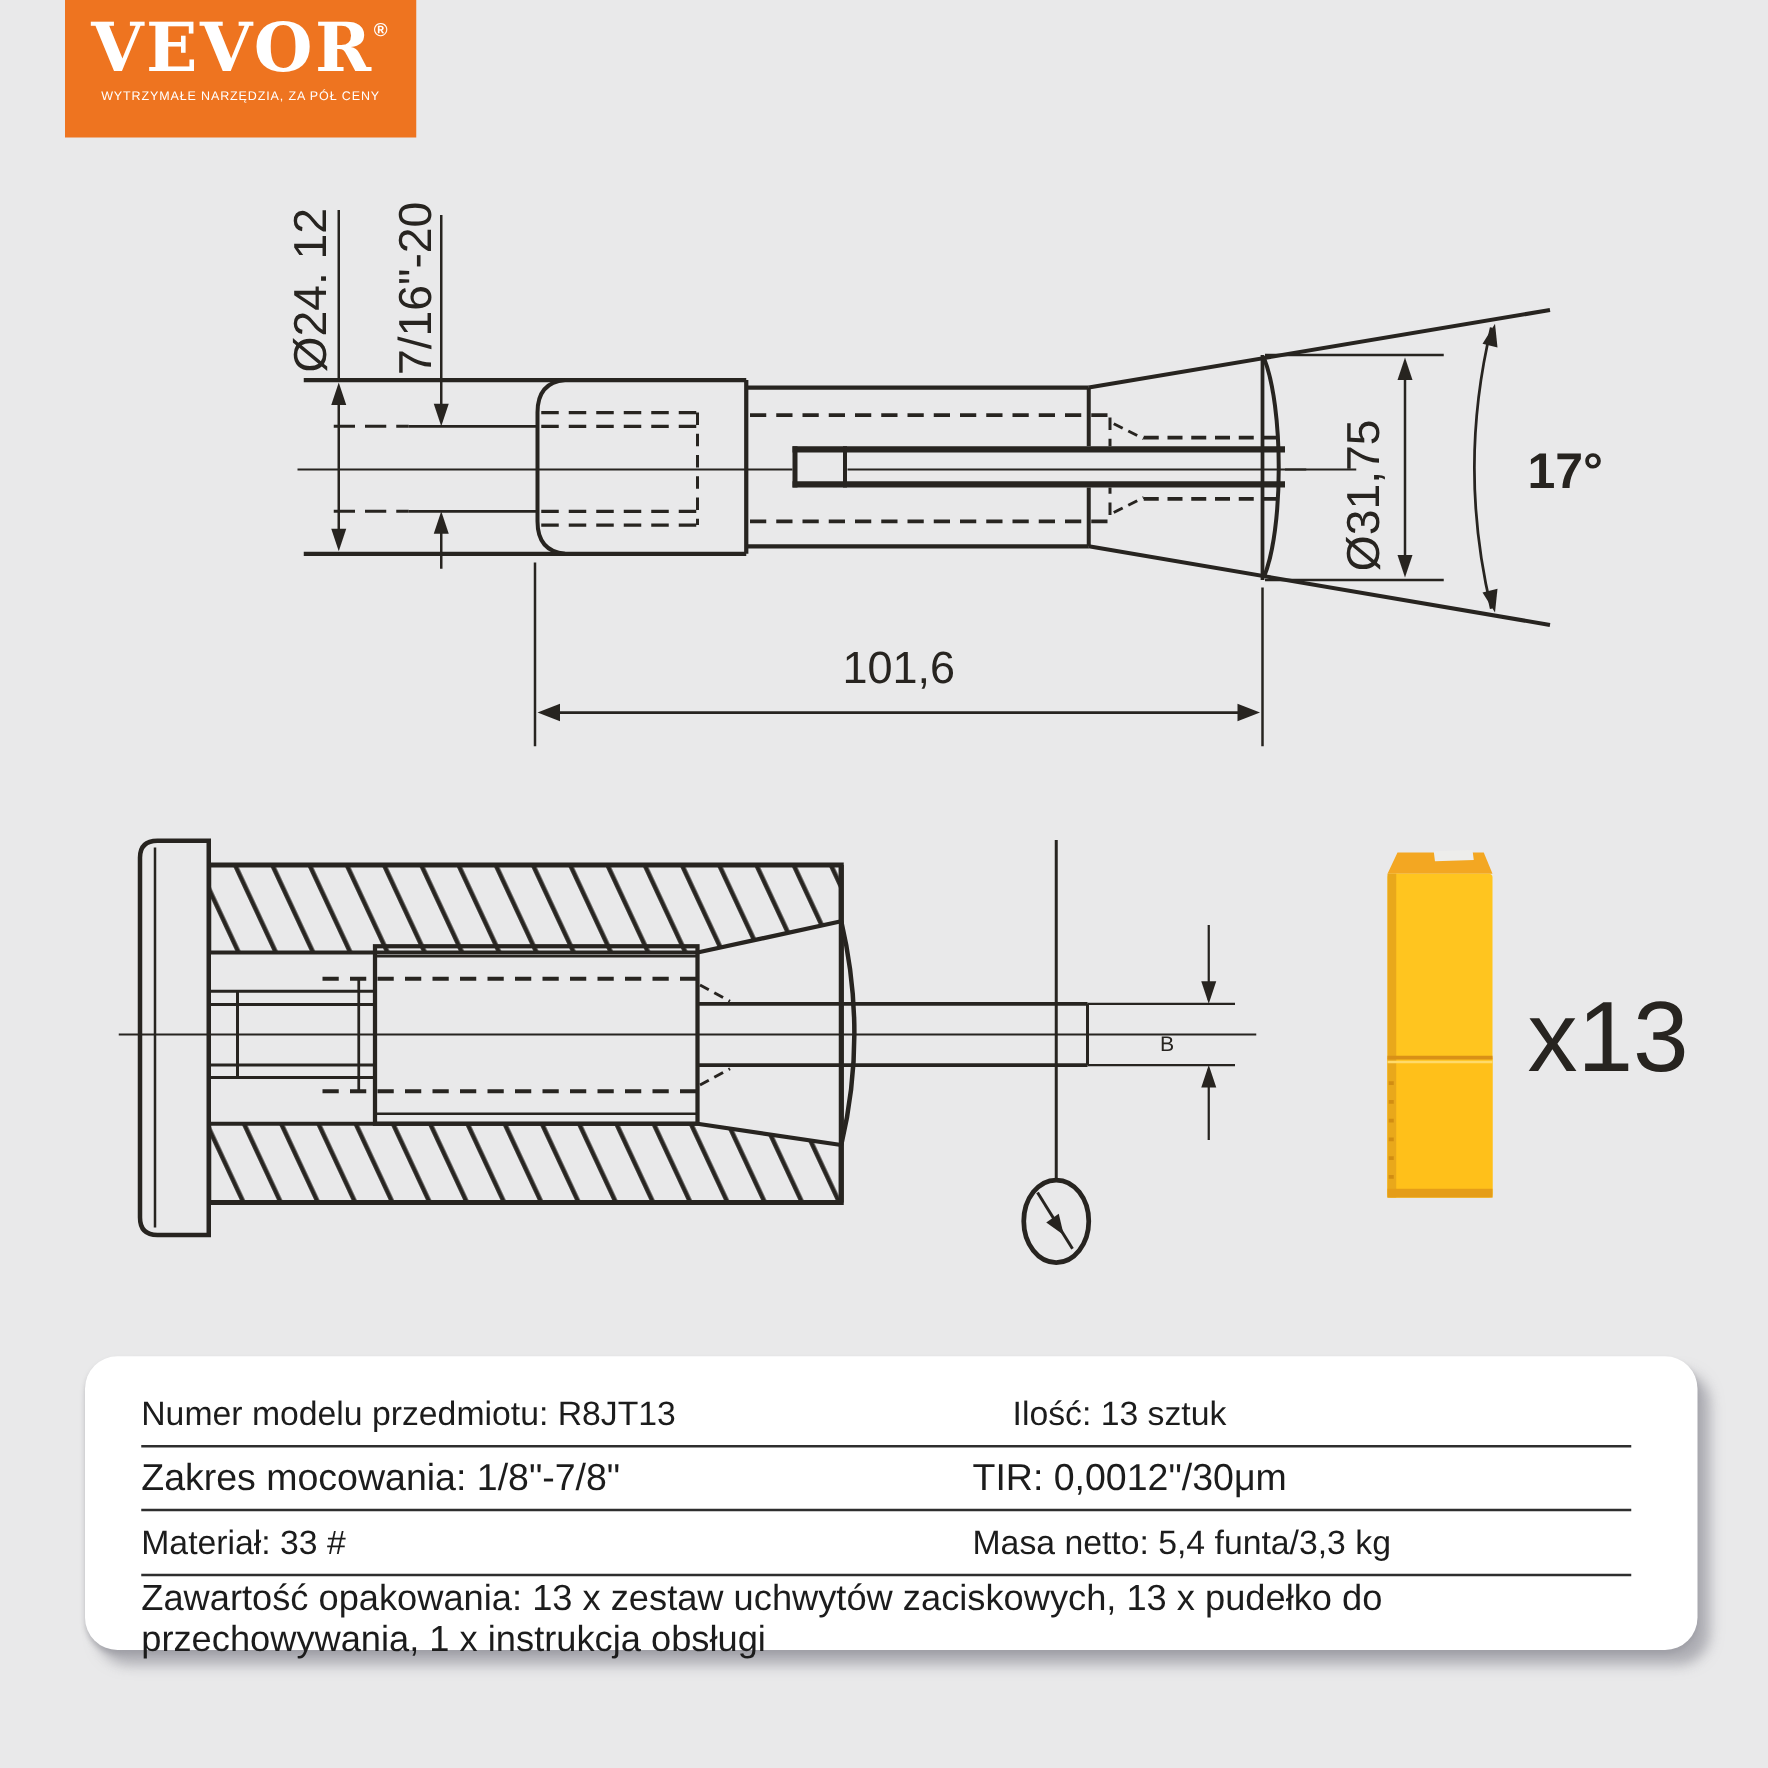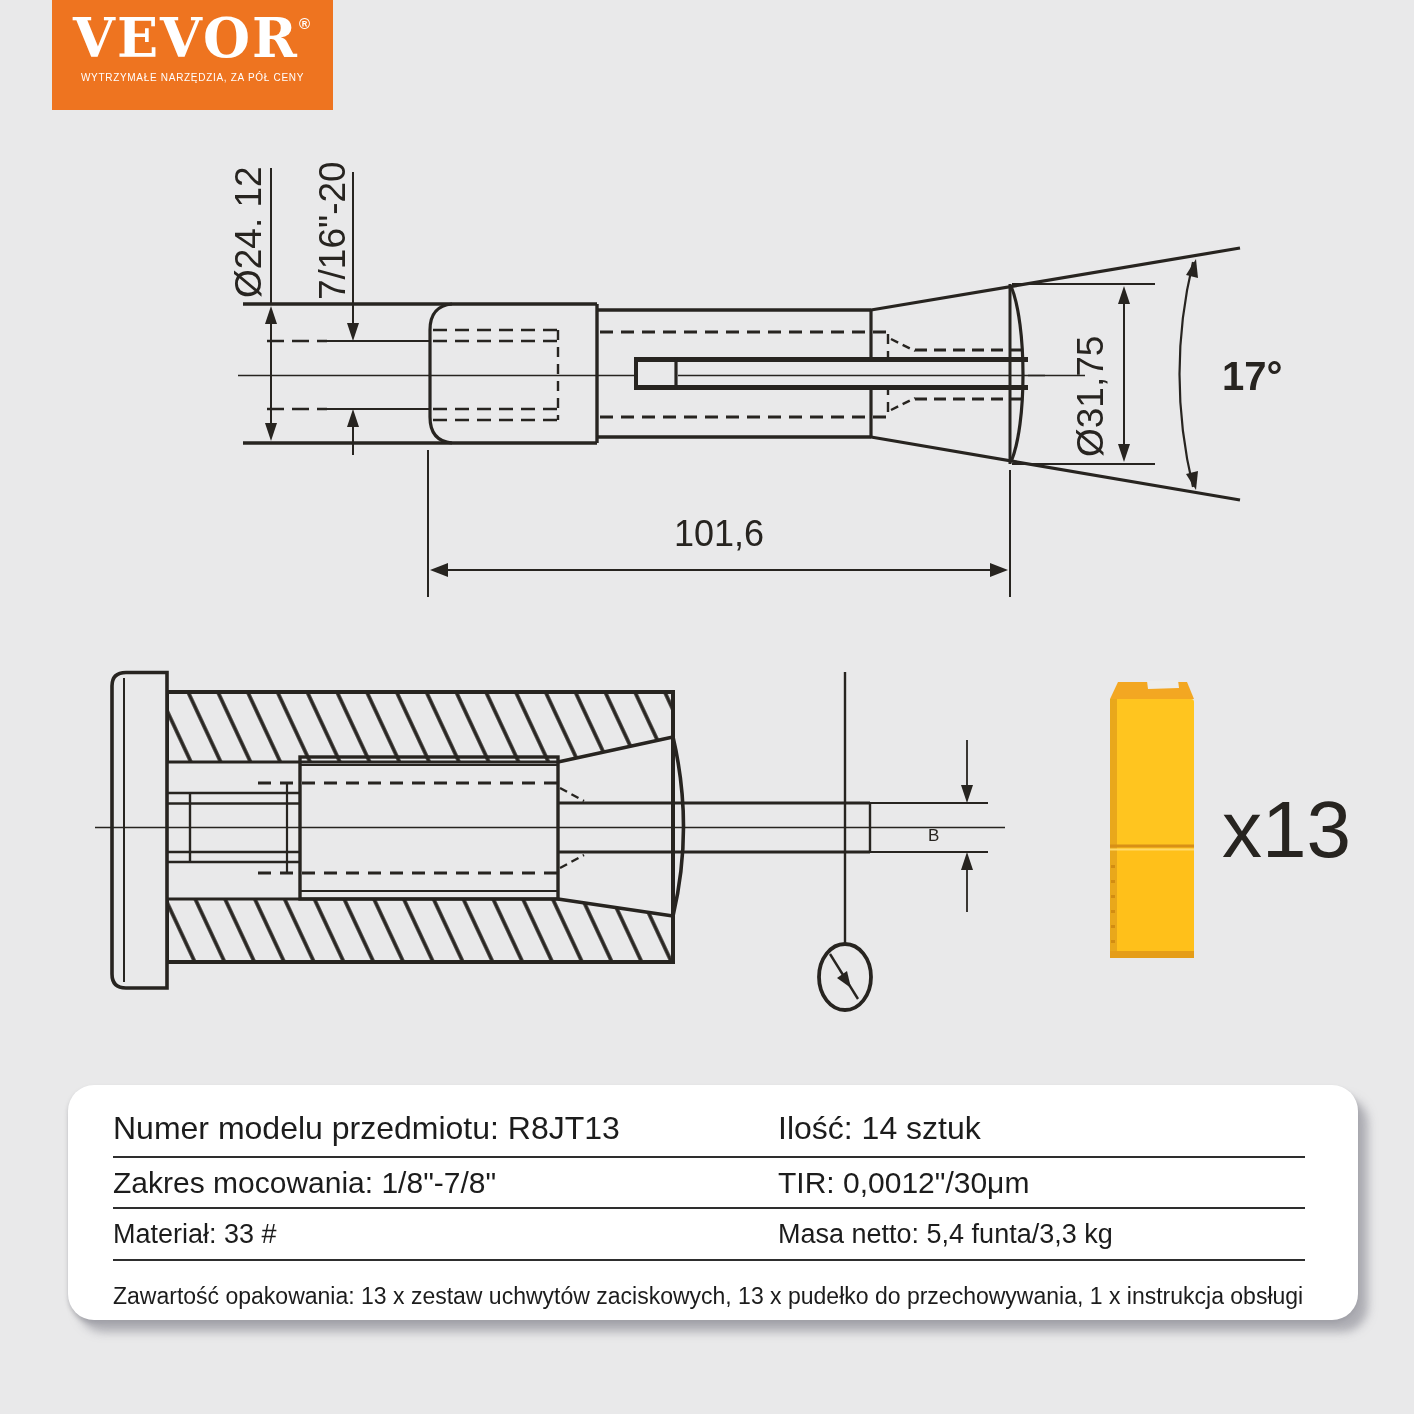--- a/index.html
+++ b/index.html
@@ -19,24 +19,24 @@
   #draw{position:absolute;left:0;top:0;}
   text{font-family:"Liberation Sans",sans-serif;fill:#272420;}
 
   
   #specs{position:absolute;left:68px;top:1085px;width:1290px;height:235px;background:#fff;
          border-radius:26px;box-shadow:10px 12px 10px rgba(148,148,156,.7),0 3px 4px rgba(120,120,128,.4);
          color:#1c1c1c;}
   .srow{margin:0 53px 0 45px;display:flex;align-items:center;border-bottom:2px solid #2e2e2e;}
   .srow .c1{width:665px;flex:none;}
   .srow .c2{flex:1;}
-  .r1{height:62px;align-items:flex-end;padding-bottom:9px;font-size:32px;}
+  .r1{height:62px;align-items:flex-end;padding-bottom:9px;font-size:27px;gap:32px;}
   .r2{height:49px;font-size:30px;}
   .r3{height:50px;font-size:27px;}
-  .r4{height:70px;border-bottom:none;font-size:23px;}
+  .r4{height:70px;border-bottom:none;font-size:29px;}
 </style>
 </head>
 <body>
 
 <div id="stage">
 
   <div id="logo">
     <span class="brand"><span>VEVOR</span><span class="reg">®</span></span>
     <div class="tagline">WYTRZYMAŁE NARZĘDZIA, ZA PÓŁ CENY</div>
   </div>
@@ -220,21 +220,21 @@
         <rect x="1111" y="925" width="4" height="3"></rect>
           <rect x="1111" y="940" width="4" height="3"></rect>
       </g>
     </g>
     <text x="1222" y="857" font-size="80" fill="#141414">x13</text>
   </svg>
 
   <div id="specs">
     <div class="srow r1">
       <div class="c1">Numer modelu przedmiotu: R8JT13</div>
-      <div class="c2">Ilość: 14 sztuk</div>
+      <div class="c2">Ilość: 13 sztuk</div>
     </div>
     <div class="srow r2">
       <div class="c1">Zakres mocowania: 1/8"-7/8"</div>
       <div class="c2">TIR: 0,0012"/30μm</div>
     </div>
     <div class="srow r3">
       <div class="c1">Materiał: 33 #</div>
       <div class="c2">Masa netto: 5,4 funta/3,3 kg</div>
     </div>
     <div class="srow r4">

